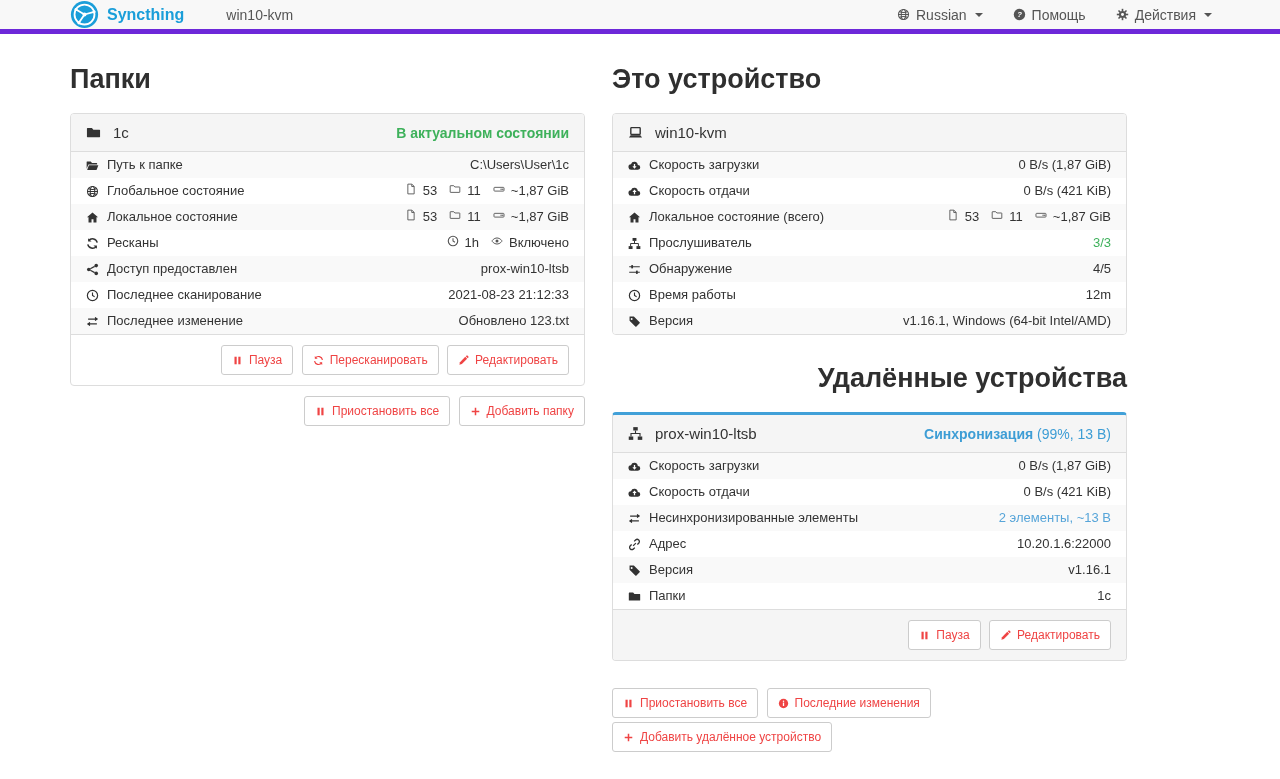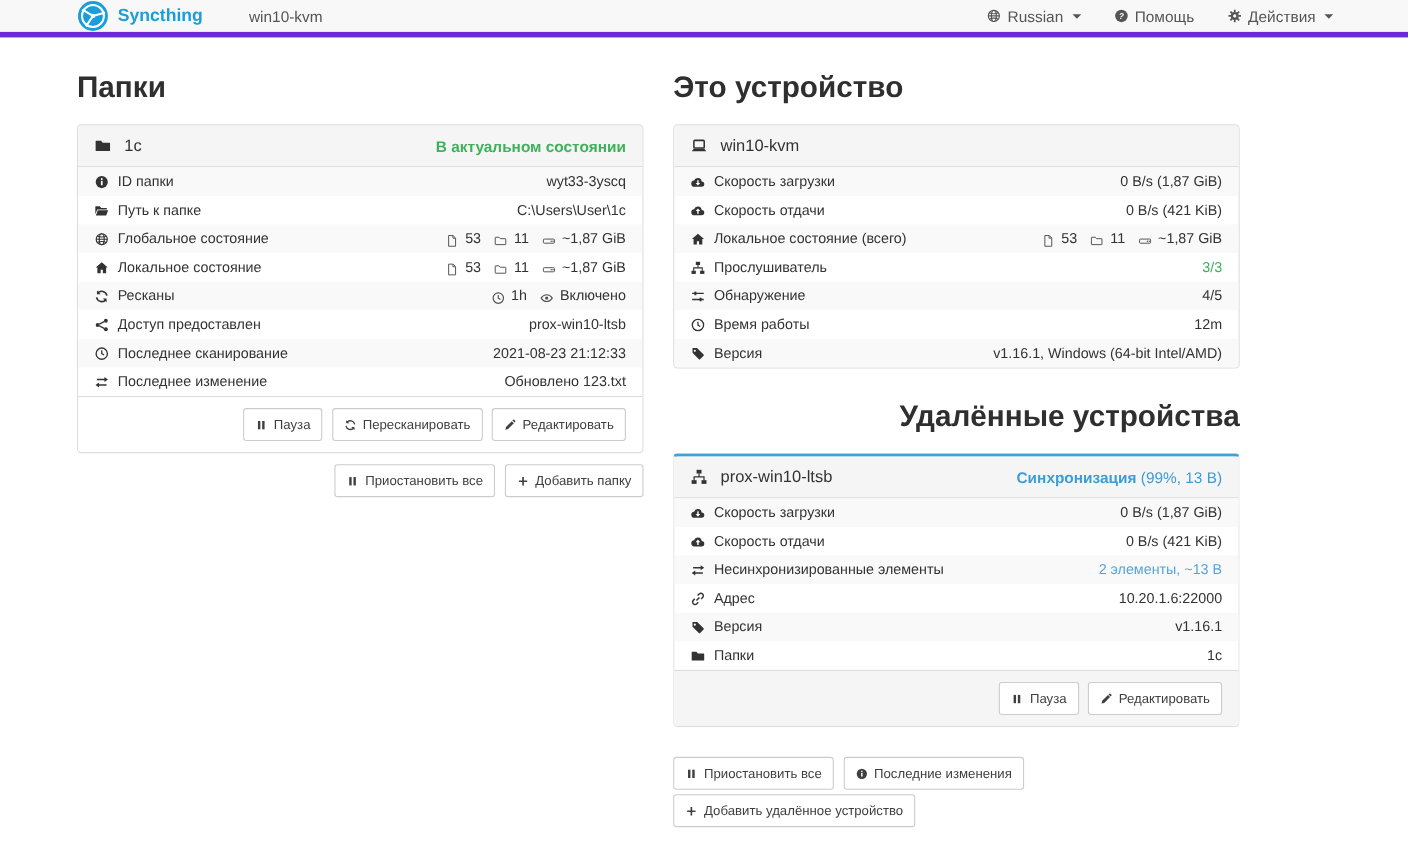--- a/index.html
+++ b/index.html
@@ -34,28 +34,28 @@
   .panel-heading .pname{margin-left:12px;color:#333;}
   .status{margin-left:auto;font-weight:bold;font-size:14px;}
   .status .detail{font-weight:normal;}
   .green{color:var(--status-green);} .orange{color:var(--status-orange);}
   .blue{color:var(--status-blue);} .linkblue{color:var(--link-blue);cursor:pointer;}
   .trow{display:flex;justify-content:space-between;align-items:center;
         padding:5px 15px;font-size:13px;line-height:16px;}
   .ttable .trow:nth-child(odd){background:#f9f9f9;}
   .tlabel{display:flex;align-items:center;gap:8px;}
   .tvalue{text-align:right;}
-  .tvalue.multi,.vpart{display:flex;align-items:flex-end;gap:6px;}
+  .tvalue.multi,.vpart{display:flex;align-items:flex-start;gap:6px;}
   .tvalue.multi{gap:12px;}
   .vpart .ic{color:#555;}
   
   .panel-footer{padding:10px 15px;text-align:right;border-top:1px solid #ddd;}
   .panel-footer.gray{background:#f5f5f5;}
   .btn{display:inline-flex;align-items:center;gap:6px;background:#fff;border:1px solid #ccc;
-       border-radius:3px;padding:5px 10px;font-size:12px;color:#404040;cursor:pointer;
+       border-radius:3px;padding:5px 10px;font-size:12px;color:#ef4444;cursor:pointer;
        font-family:inherit;line-height:1.5;white-space:nowrap;}
   .btn + .btn{margin-left:4px;}
   .actions-right{text-align:right;margin-bottom:10px;}
   .remote-actions{margin-top:27px;}
   .remote-actions .row2{margin-top:4px;}
   
   .ic{display:inline-block;width:13px;height:13px;line-height:0;flex:none;}
   .ic svg{width:100%;height:100%;display:block;}
   .ic.lg{width:15px;height:15px;}
   .ic.sm{width:12px;height:12px;}
@@ -143,33 +143,20 @@
     <div class="panel-heading">
       <i class="ic lg">
             <svg viewBox="0 0 16 16">
               <path d="M1.5 3.2h4.8l1.6 1.8h6.6a.5.5 0 0 1 .5.5v7a.5.5 0 0 1-.5.5h-13a.5.5 0 0 1-.5-.5V3.7a.5.5 0 0 1 .5-.5z" fill="currentColor"></path>
             </svg>
           </i>
       <span class="pname">1c</span>
       <span class="status green">В актуальном состоянии</span>
     </div>
     <div class="ttable">
-      <div class="trow">
-        <div class="tlabel">
-              <i class="ic">
-                <svg viewBox="0 0 16 16">
-                  <circle cx="8" cy="8" r="6.8" fill="currentColor"></circle>
-                  <circle cx="8" cy="4.6" r="1.1" fill="#fff"></circle>
-                  <rect x="7.05" y="6.6" width="1.9" height="5" fill="#fff"></rect>
-                </svg>
-              </i>
-          <span>ID папки</span>
-            </div>
-        <div class="tvalue">wyt33-3yscq</div>
-      </div>
       <div class="trow">
         <div class="tlabel">
               <i class="ic">
                 <svg viewBox="0 0 16 16">
                   <path d="M1.2 3.2h4.6l1.6 1.8h5.8a.5.5 0 0 1 .5.5v1.2H3l-2.2 5.4V3.7a.5.5 0 0 1 .4-.5z" fill="currentColor"></path>
                   <path d="M3.6 7.6h11.6l-2.1 5.5a.7.7 0 0 1-.65.45H1.4z" fill="currentColor"></path>
                 </svg>
               </i>
           <span>Путь к папке</span>
             </div>

